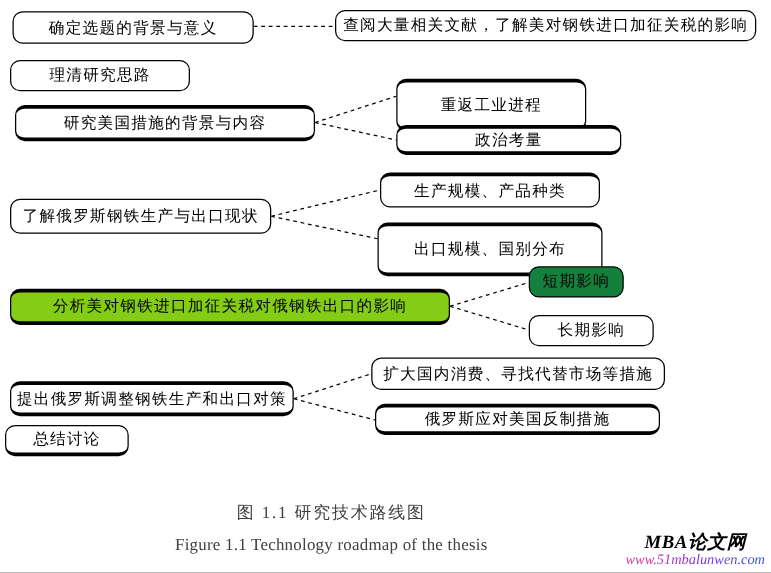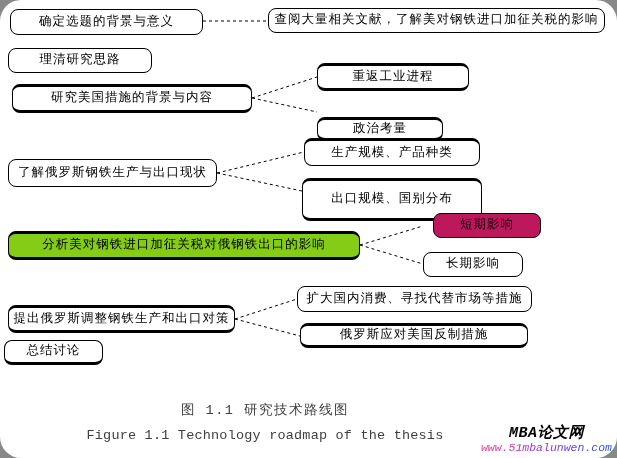--- a/index.html
+++ b/index.html
@@ -3,23 +3,22 @@
 <meta charset="utf-8">
 <style>
   * { margin: 0; padding: 0; box-sizing: border-box; }
   html, body { background: #888; }
   .screen {
     position: relative;
     width: 617px;
     height: 458px;
     background: #ffffff;
     overflow: hidden;
-    font-family: Liberation Mono, monospace;
+    font-family: Liberation Serif, serif;
     margin: 0 auto;
-    border-radius: 21px;
   }
   #connector-layer {
     position: absolute;
     left: 0; top: 0;
     width: 617px; height: 458px;
   }
   .flow-box {
     position: absolute;
     background: #ffffff;
     border: 1px solid #000000;
@@ -88,27 +87,27 @@
       <line x1="360" y1="245" x2="423" y2="264" stroke="#000000" stroke-width="1" stroke-dasharray="3,3"></line>
       <line x1="235" y1="319" x2="297" y2="299" stroke="#000000" stroke-width="1" stroke-dasharray="3,3"></line>
       <line x1="235" y1="319" x2="300" y2="336" stroke="#000000" stroke-width="1" stroke-dasharray="3,3"></line>
     </svg>
 
   <div id="boxes">
       <div class="flow-box" style="left: 10px; top: 9px; width: 193px; height: 26px; background: rgb(255, 255, 255); border-color: rgb(0, 0, 0);">确定选题的背景与意义</div>
       <div class="flow-box" style="left: 268px; top: 8px; width: 337px; height: 25px; background: rgb(255, 255, 255); border-color: rgb(0, 0, 0);">查阅大量相关文献，了解美对钢铁进口加征关税的影响</div>
       <div class="flow-box" style="left: 8px; top: 48px; width: 144px; height: 25px; background: rgb(255, 255, 255); border-color: rgb(0, 0, 0);">理清研究思路</div>
       <div class="flow-box heavy-top heavy-bottom" style="left: 12px; top: 84px; width: 240px; height: 29px; background: rgb(255, 255, 255); border-color: rgb(0, 0, 0);">研究美国措施的背景与内容</div>
-      <div class="flow-box heavy-top heavy-bottom" style="left: 317px; top: 63px; width: 152px; height: 28px; background: rgb(255, 255, 255); border-color: rgb(0, 0, 0);">重返工业进程</div>
-      <div class="flow-box heavy-top heavy-bottom" style="left: 317px; top: 117px; width: 126px; height: 24px; background: rgb(255, 255, 255); border-color: rgb(0, 0, 0);">政治考量</div>
+      <div class="flow-box heavy-top heavy-bottom" style="left: 317px; top: 63px; width: 152px; height: 42px; background: rgb(255, 255, 255); border-color: rgb(0, 0, 0);">重返工业进程</div>
+      <div class="flow-box heavy-top heavy-bottom" style="left: 317px; top: 100px; width: 180px; height: 24px; background: rgb(255, 255, 255); border-color: rgb(0, 0, 0);">政治考量</div>
       <div class="flow-box" style="left: 8px; top: 159px; width: 209px; height: 28px; background: rgb(255, 255, 255); border-color: rgb(0, 0, 0);">了解俄罗斯钢铁生产与出口现状</div>
       <div class="flow-box heavy-top" style="left: 304px; top: 138px; width: 176px; height: 28px; background: rgb(255, 255, 255); border-color: rgb(0, 0, 0);">生产规模、产品种类</div>
       <div class="flow-box heavy-top heavy-bottom" style="left: 302px; top: 178px; width: 180px; height: 43px; background: rgb(255, 255, 255); border-color: rgb(0, 0, 0);">出口规模、国别分布</div>
       <div class="flow-box heavy-top heavy-bottom" style="left: 8px; top: 231px; width: 352px; height: 29px; background: #84cc16; border-color: rgb(0, 0, 0);">分析美对钢铁进口加征关税对俄钢铁出口的影响</div>
-      <div class="flow-box" style="left: 423px; top: 213px; width: 108px; height: 25px; background: #be185d; border-color: rgb(0, 0, 0); margin-left: 10px;">短期影响</div>
+      <div class="flow-box" style="left: 423px; top: 213px; width: 76px; height: 25px; background: #15803d; border-color: rgb(0, 0, 0);">短期影响</div>
       <div class="flow-box" style="left: 423px; top: 252px; width: 100px; height: 25px; background: rgb(255, 255, 255); border-color: rgb(0, 0, 0);">长期影响</div>
       <div class="flow-box heavy-top heavy-bottom" style="left: 8px; top: 305px; width: 227px; height: 28px; background: rgb(255, 255, 255); border-color: rgb(0, 0, 0);">提出俄罗斯调整钢铁生产和出口对策</div>
       <div class="flow-box" style="left: 297px; top: 286px; width: 235px; height: 26px; background: rgb(255, 255, 255); border-color: rgb(0, 0, 0);">扩大国内消费、寻找代替市场等措施</div>
       <div class="flow-box heavy-top heavy-bottom" style="left: 300px; top: 323px; width: 228px; height: 25px; background: rgb(255, 255, 255); border-color: rgb(0, 0, 0);">俄罗斯应对美国反制措施</div>
       <div class="flow-box heavy-bottom" style="left: 4px; top: 340px; width: 99px; height: 25px; background: rgb(255, 255, 255); border-color: rgb(0, 0, 0);">总结讨论</div>
     </div>
 
   <div class="caption-block">
     <div class="caption-zh">图 1.1  研究技术路线图</div>
     <div class="caption-en">Figure 1.1 Technology roadmap of the thesis</div>

